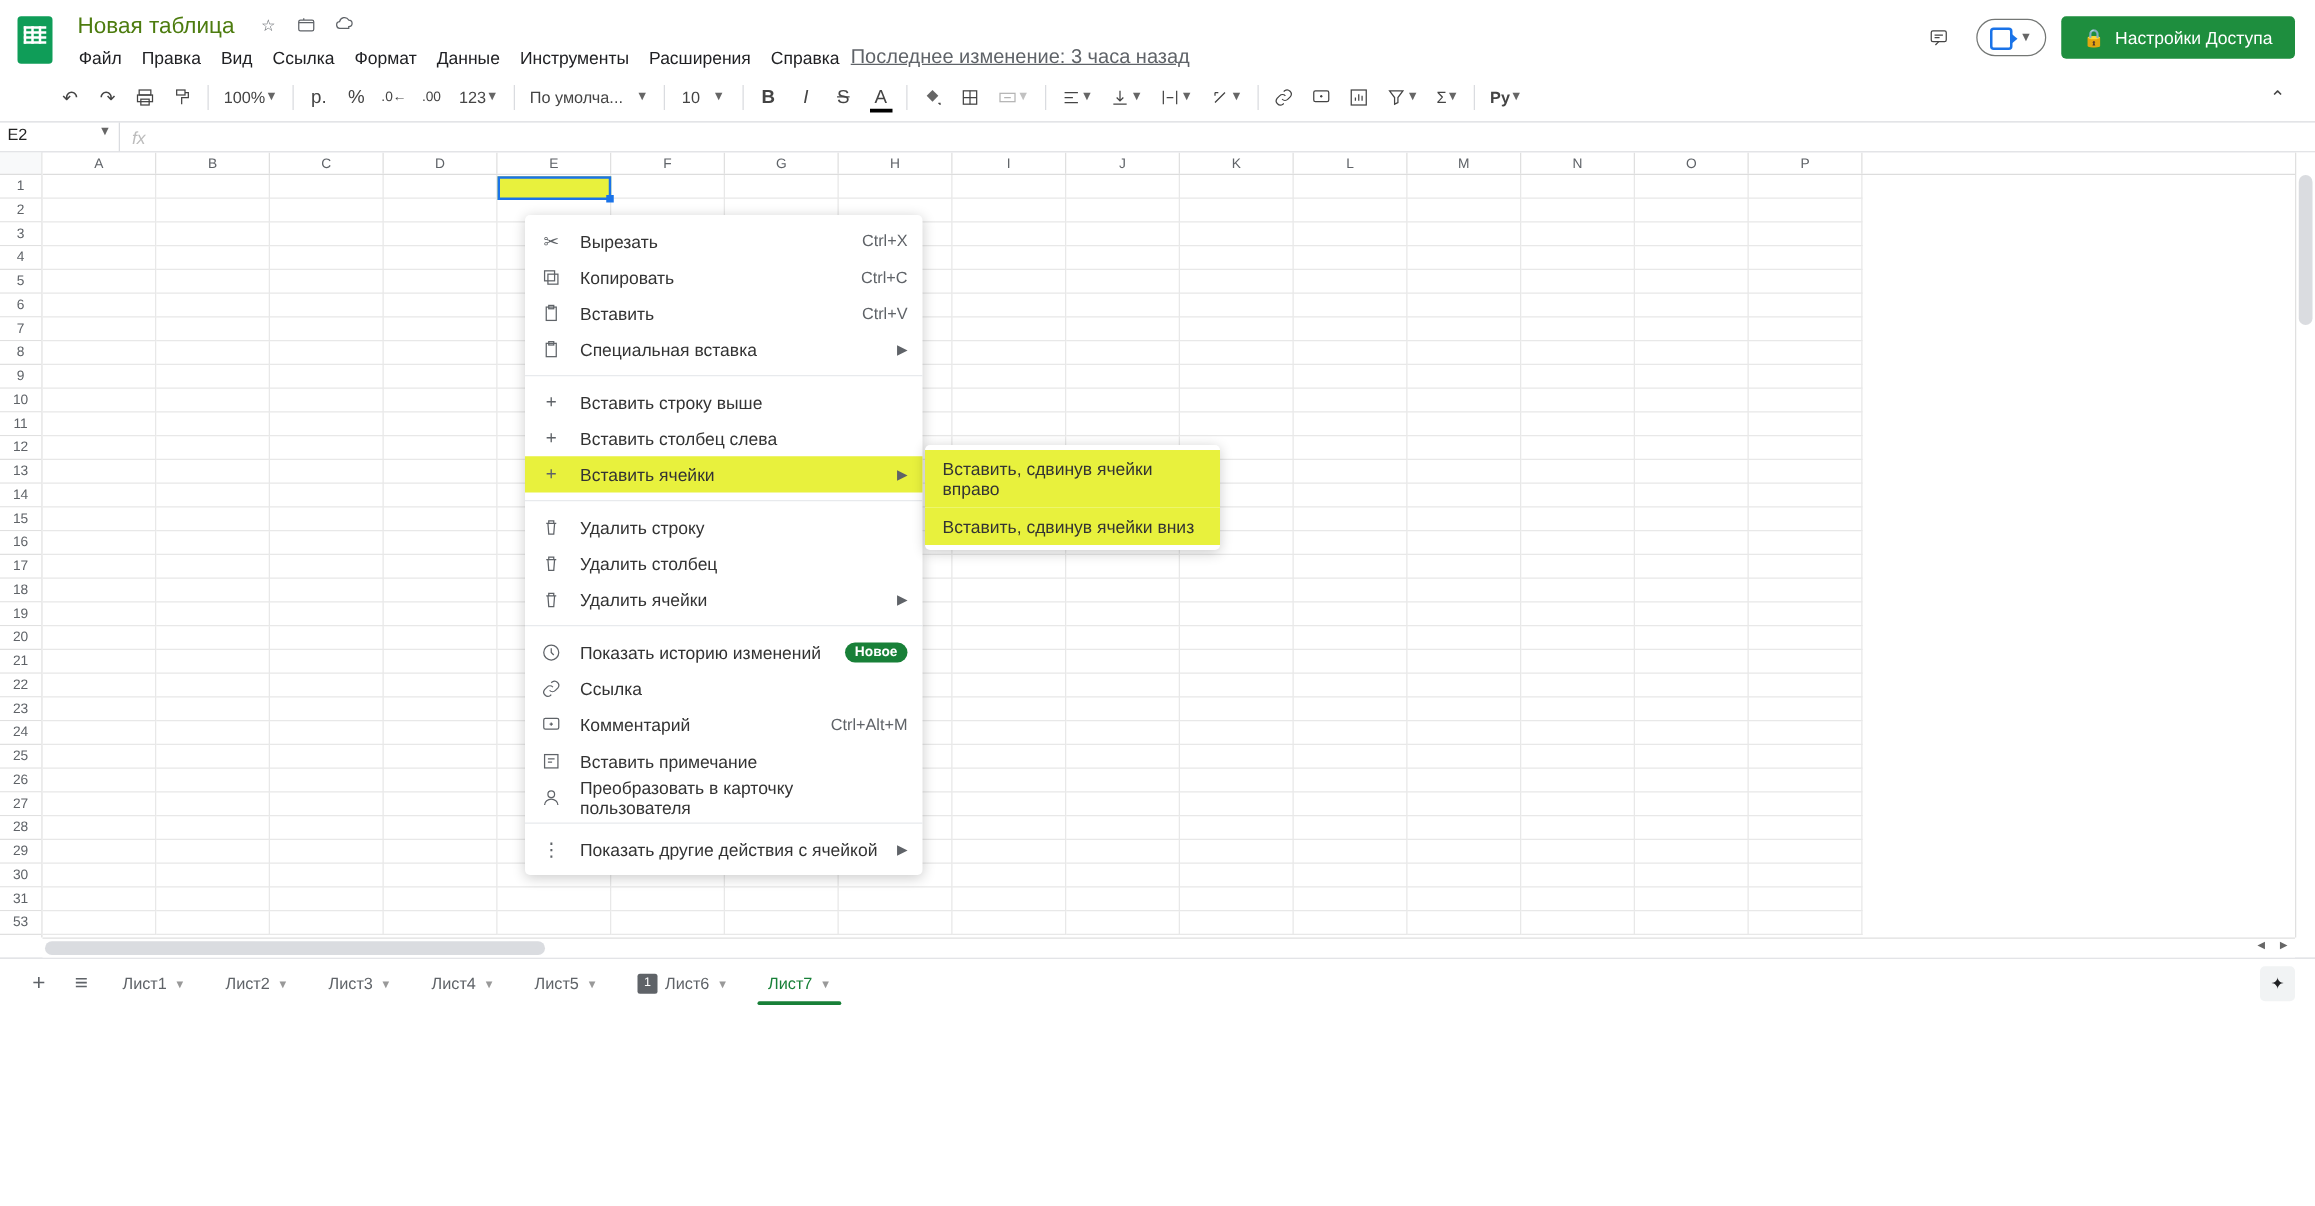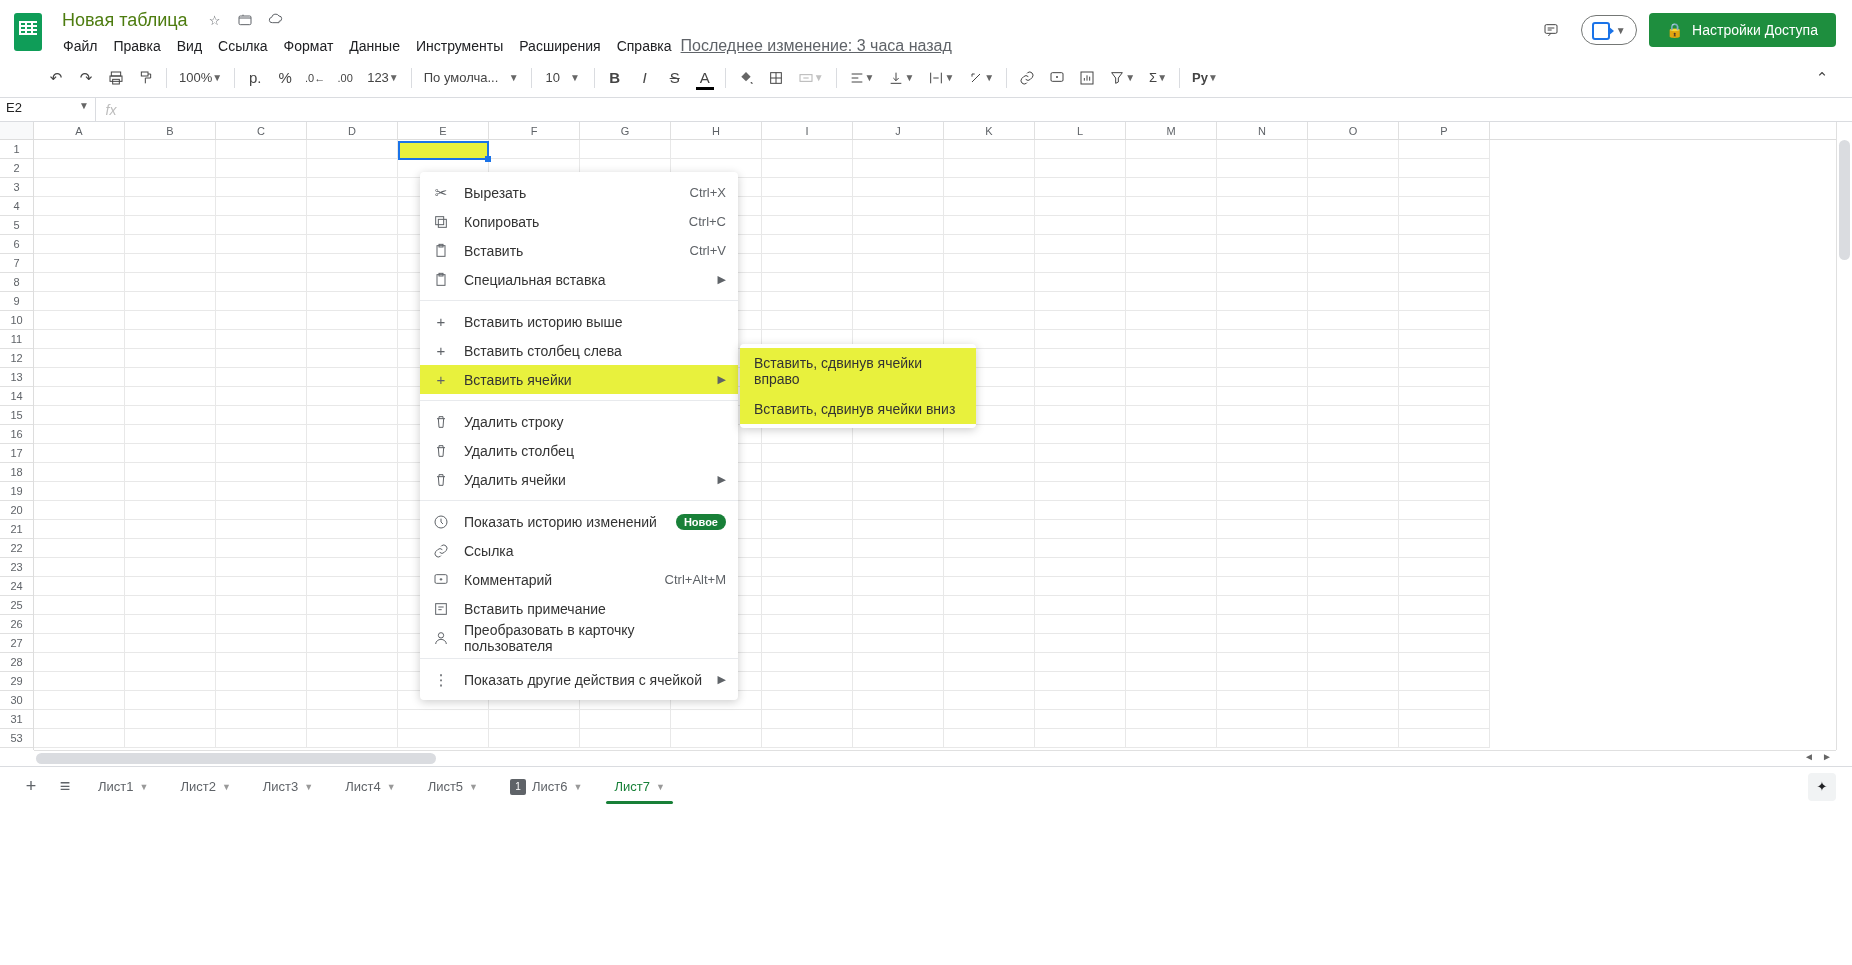--- a/index.html
+++ b/index.html
@@ -65,21 +65,21 @@
 .explore-btn{margin-left:auto;width:28px;height:28px;background:#f1f3f4;border-radius:4px;display:flex;align-items:center;justify-content:center;cursor:pointer}
 .context-menu{position:absolute;top:172px;left:420px;width:318px;background:#fff;border-radius:4px;box-shadow:0 2px 10px rgba(0,0,0,.2);padding:6px 0;z-index:100}
 .cm-item{display:flex;align-items:center;padding:6px 12px;cursor:pointer;font-size:14px;color:#333;gap:14px;height:29px}
 .cm-item.highlighted{background:#e8f13d}
 .cm-icon{width:18px;height:18px;display:flex;align-items:center;justify-content:center;color:#5f6368;font-size:15px}
 .cm-label{flex:1}
 .cm-shortcut{color:#5f6368;font-size:13px}
 .cm-arrow{color:#5f6368;font-size:11px}
 .cm-sep{height:1px;background:#e8eaed;margin:6px 0}
 .cm-badge{background:#188038;color:#fff;font-size:11px;padding:2px 8px;border-radius:10px;font-weight:700}
-.submenu{position:absolute;top:344px;left:740px;width:236px;background:#fff;border-radius:4px;box-shadow:0 2px 10px rgba(0,0,0,.2);padding:4px 0;z-index:101}
+.submenu{position:absolute;top:356px;left:740px;width:236px;background:#fff;border-radius:4px;box-shadow:0 2px 10px rgba(0,0,0,.2);padding:4px 0;z-index:101}
 .sm-item{padding:7px 14px;cursor:pointer;font-size:14px;color:#333;background:#e8f13d}
 svg{width:16px;height:16px;fill:none;stroke:currentColor;stroke-width:1.5}
 </style>
 </head>
 <body>
 
 <div class="header">
   <div class="logo">
       <div class="logo-icon"></div>
     </div>
@@ -990,21 +990,21 @@
           <rect x="6" y="4" width="12" height="16"></rect>
           <rect x="9" y="2" width="6" height="4"></rect>
         </svg>
       </span>
       <span class="cm-label">Специальная вставка</span>
       <span class="cm-arrow">▶</span>
     </div>
   <div class="cm-sep"></div>
   <div class="cm-item">
       <span class="cm-icon">+</span>
-      <span class="cm-label">Вставить историю выше</span>
+      <span class="cm-label">Вставить строку выше</span>
     </div>
   <div class="cm-item">
       <span class="cm-icon">+</span>
       <span class="cm-label">Вставить столбец слева</span>
     </div>
   <div class="cm-item highlighted">
       <span class="cm-icon">+</span>
       <span class="cm-label">Вставить ячейки</span>
       <span class="cm-arrow">▶</span>
     </div>

